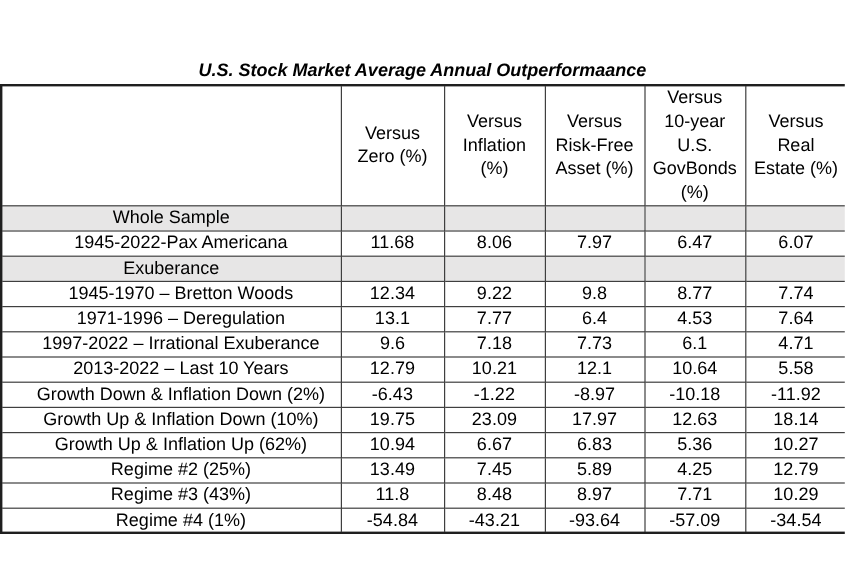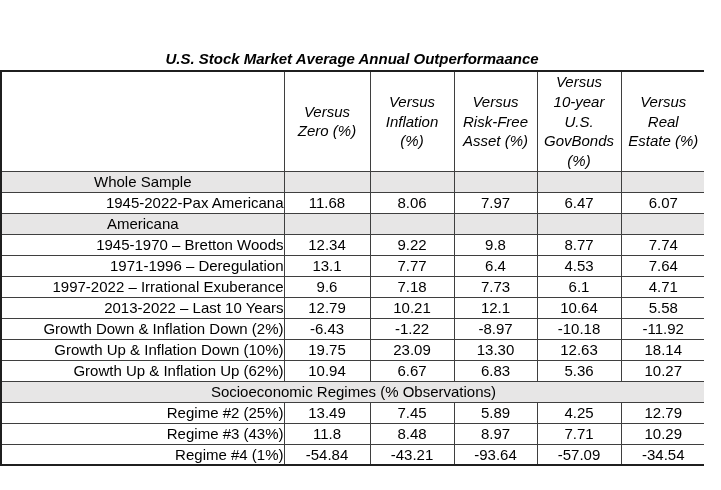--- a/index.html
+++ b/index.html
@@ -49,25 +49,24 @@
     vertical-align: middle;
     overflow: hidden;
     box-sizing: border-box;
   }
   th.colhead {
     height: 97px;
     text-align: center;
     white-space: pre-line;
     line-height: 1.32;
     padding: 0 3px;
-    font-style: italic;
   }
   tr.body-row td { height: 21px; }
   td.label {
-    text-align: right;
+    text-align: center;
     padding-left: 16px;
   }
   td.num { text-align: center; }
   tr.section-row td {
     background: var(--section-bg, #e7e6e6);
   }
   td.section-label { text-align: center; }
 </style>
 </head>
 <body>
@@ -116,21 +115,21 @@
         </tr>
         <tr class="body-row data-row">
           <td class="label">1945-2022-Pax Americana</td>
           <td class="num">11.68</td>
           <td class="num">8.06</td>
           <td class="num">7.97</td>
           <td class="num">6.47</td>
           <td class="num">6.07</td>
         </tr>
         <tr class="body-row section-row">
-          <td class="section-label">Americana</td>
+          <td class="section-label">Exuberance</td>
           <td></td>
           <td></td>
           <td></td>
           <td></td>
           <td></td>
         </tr>
         <tr class="body-row data-row">
           <td class="label">1945-1970 – Bretton Woods</td>
           <td class="num">12.34</td>
           <td class="num">9.22</td>
@@ -167,35 +166,32 @@
           <td class="num">-6.43</td>
           <td class="num">-1.22</td>
           <td class="num">-8.97</td>
           <td class="num">-10.18</td>
           <td class="num">-11.92</td>
         </tr>
         <tr class="body-row data-row">
           <td class="label">Growth Up &amp; Inflation Down (10%)</td>
           <td class="num">19.75</td>
           <td class="num">23.09</td>
-          <td class="num">13.30</td>
+          <td class="num">17.97</td>
           <td class="num">12.63</td>
           <td class="num">18.14</td>
         </tr>
         <tr class="body-row data-row">
           <td class="label">Growth Up &amp; Inflation Up (62%)</td>
           <td class="num">10.94</td>
           <td class="num">6.67</td>
           <td class="num">6.83</td>
           <td class="num">5.36</td>
           <td class="num">10.27</td>
         </tr>
-        <tr class="body-row section-row">
-          <td colspan="6" class="section-label">Socioeconomic Regimes (% Observations)</td>
-        </tr>
         <tr class="body-row data-row">
           <td class="label">Regime #2 (25%)</td>
           <td class="num">13.49</td>
           <td class="num">7.45</td>
           <td class="num">5.89</td>
           <td class="num">4.25</td>
           <td class="num">12.79</td>
         </tr>
         <tr class="body-row data-row">
           <td class="label">Regime #3 (43%)</td>

